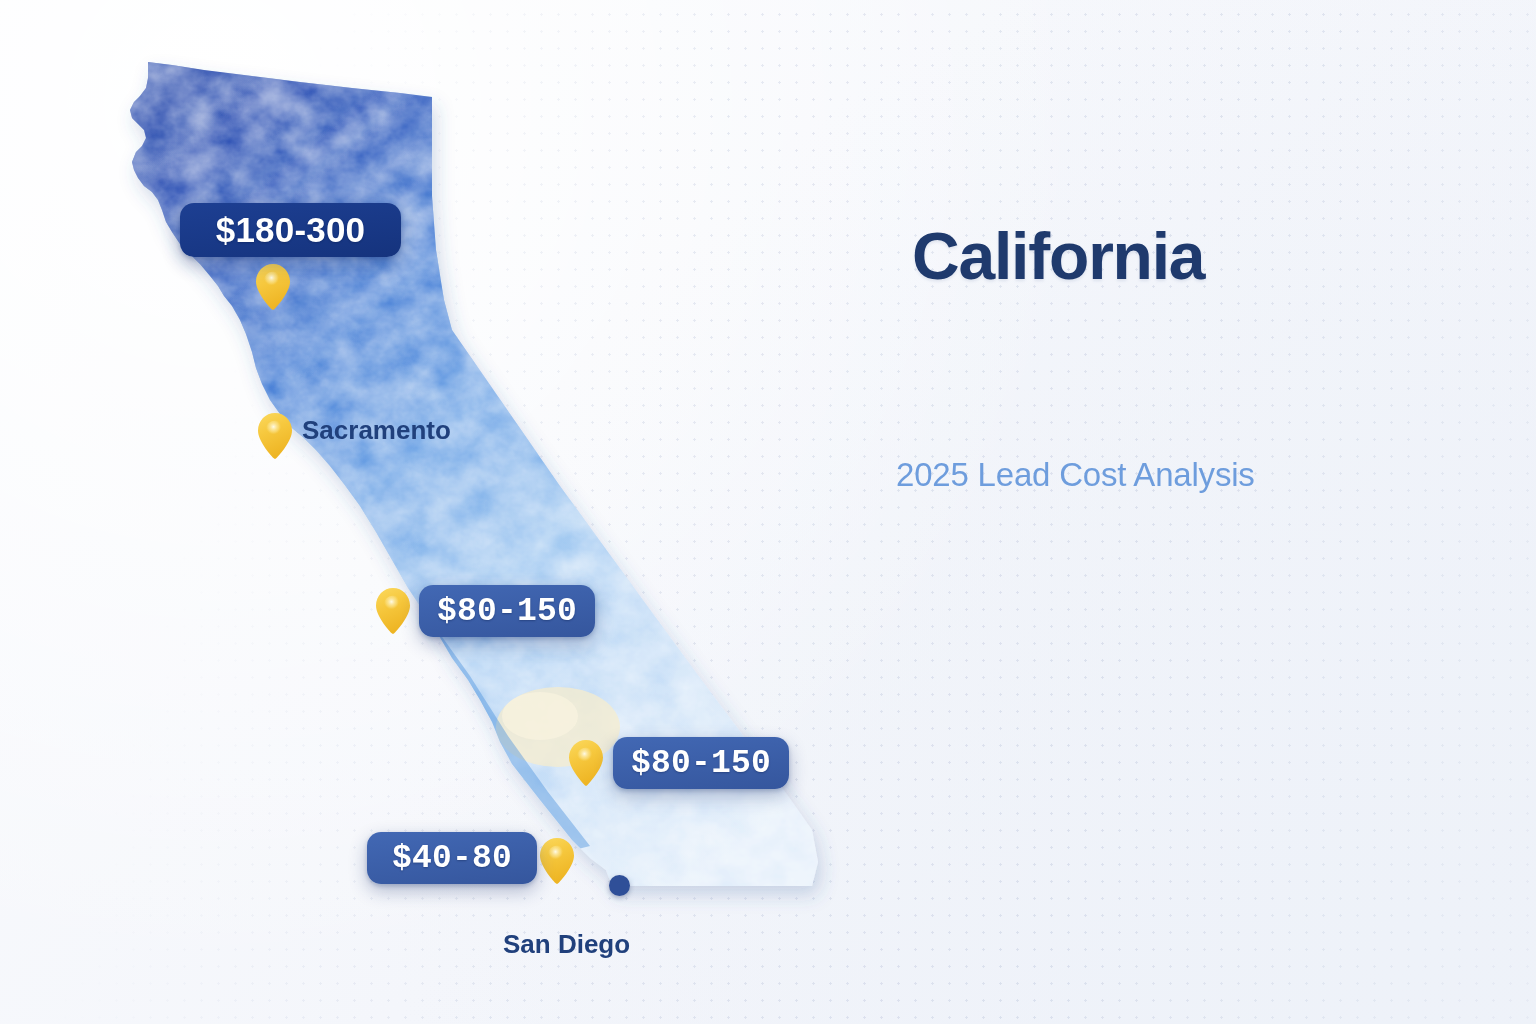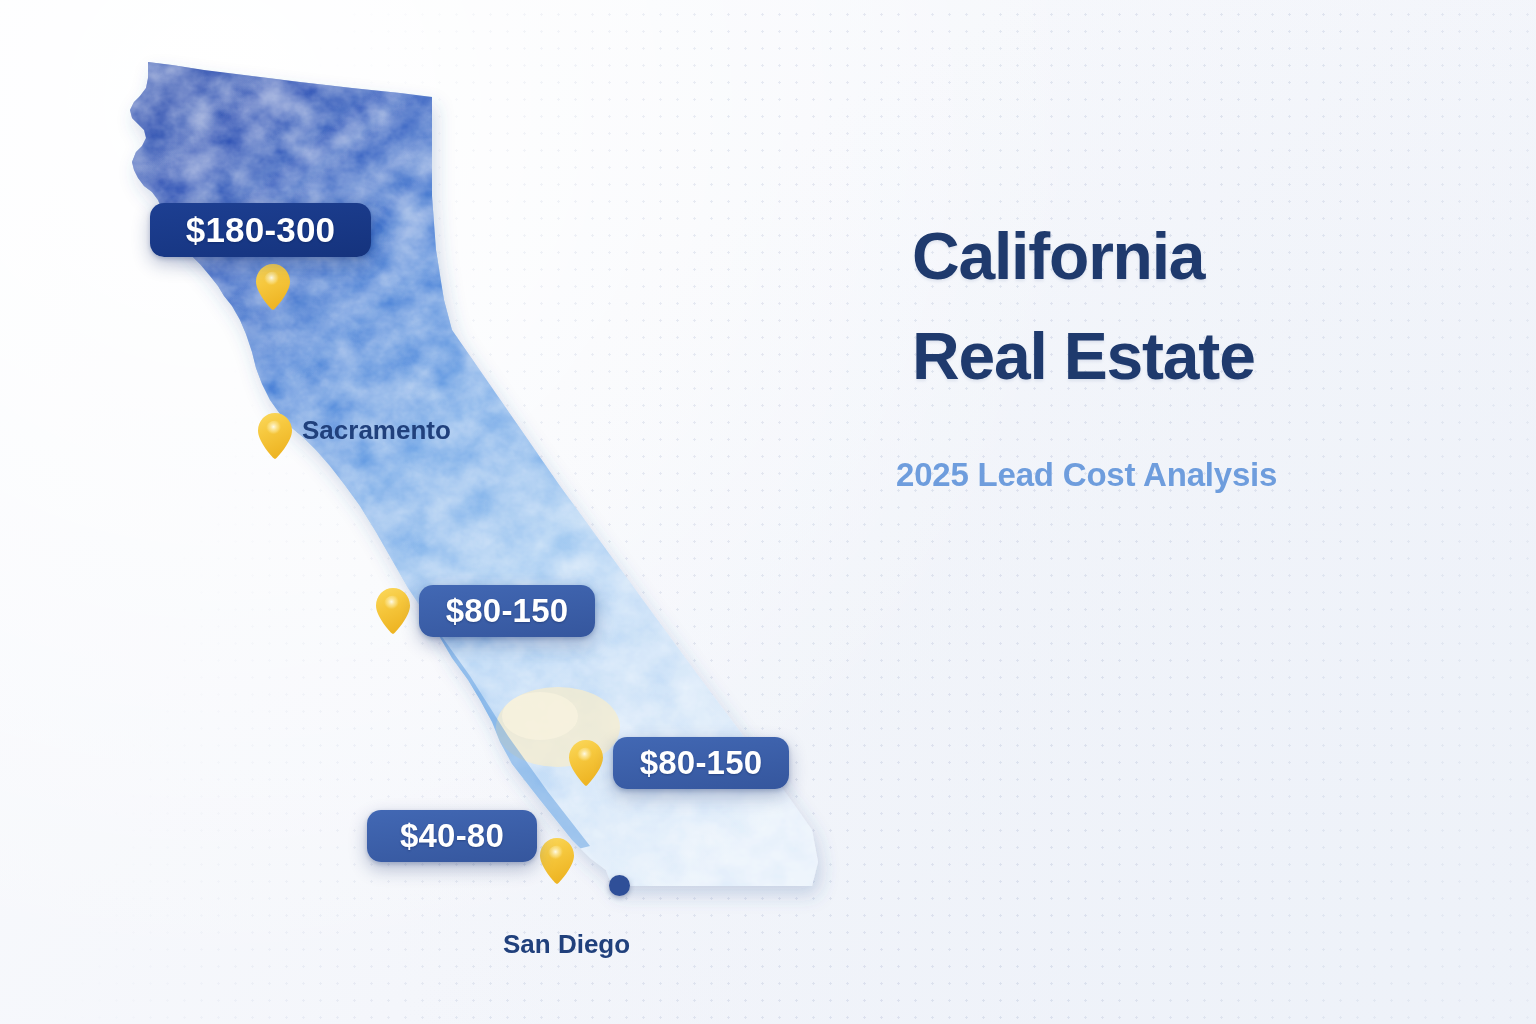--- a/index.html
+++ b/index.html
@@ -67,20 +67,21 @@
     letter-spacing: 0.2px;
     white-space: nowrap;
     text-shadow: 0 1px 2px rgba(10,26,70,0.35);
     box-shadow: 0 7px 18px rgba(24,48,110,0.30), 0 2px 4px rgba(24,48,110,0.22);
   }
   .badge-dark {
     background: linear-gradient(172deg, #1d3f92 0%, #15337d 100%);
   }
   .badge-mid {
     background: linear-gradient(172deg, #4268b4 0%, #35569d 100%);
+    font-family: Liberation Mono, monospace;
   }
 
   .city-label {
     position: absolute;
     color: #20407c;
     font-weight: 700;
     white-space: nowrap;
     text-align: right;
   }
 
@@ -107,21 +108,21 @@
     font-weight: 700;
     color: #1f3a6d;
     letter-spacing: -1.2px;
     text-shadow: 0 2px 3px rgba(120,140,180,0.18);
   }
   #subtitle {
     margin: 0;
     padding-top: 32px;
     font-size: 33px;
     line-height: 42px;
-    font-weight: 700;
+    font-weight: 400;
     color: #6e9ddd;
     letter-spacing: -0.2px;
   }
 </style>
 </head>
 <body>
 
 <div id="canvas">
 
   <div id="dot-grid"></div>
@@ -238,35 +239,35 @@
           <circle cx="17" cy="17" r="9.5" fill="url(#pinHi)"></circle>
         </g>
 
         <g transform="translate(540,838)">
           <path d="M17 0 C26.4 0 34 7.8 34 17.4 C34 27.6 22.6 40.6 18.2 45.3 C17.6 46 16.4 46 15.8 45.3 C11.4 40.6 0 27.6 0 17.4 C0 7.8 7.6 0 17 0 Z" fill="url(#pinGrad)"></path>
           <circle cx="17" cy="17" r="9.5" fill="url(#pinHi)"></circle>
         </g>
       </g>
     </svg>
 
-    <div class="cost-badge badge-dark" style="left:150px; top:203px; width:221px; height:54px; font-size:35px;">$180-300</div>
+    <div class="cost-badge badge-dark" style="left:180px; top:203px; width:221px; height:54px; font-size:35px;">$180-300</div>
 
     <div class="city-label" style="left:302px; top:415px; font-size:26px;">Sacramento</div>
 
     <div class="cost-badge badge-mid" style="left:419px; top:585px; width:176px; height:52px; font-size:33px;">$80-150</div>
 
     <div class="cost-badge badge-mid" style="left:613px; top:737px; width:176px; height:52px; font-size:33px;">$80-150</div>
 
-    <div class="cost-badge badge-mid" style="left:367px; top:810px; width:170px; height:52px; font-size:33px;">$40-80</div>
+    <div class="cost-badge badge-mid" style="left:367px; top:832px; width:170px; height:52px; font-size:33px;">$40-80</div>
 
     <div class="city-dot" style="left:609px; top:875px;"></div>
     <div class="city-label" style="left:503px; top:907px; font-size:26px;margin-top:22px;">San Diego</div>
   </div>
 
   <div id="headline-block">
     <h1 id="title">
       <span>California</span><br>
-      <span>Real Estate</span><br>
+      <br>
     </h1>
     <p id="subtitle">2025 Lead Cost Analysis</p>
   </div>
 
 </div>
 
 </body></html>

